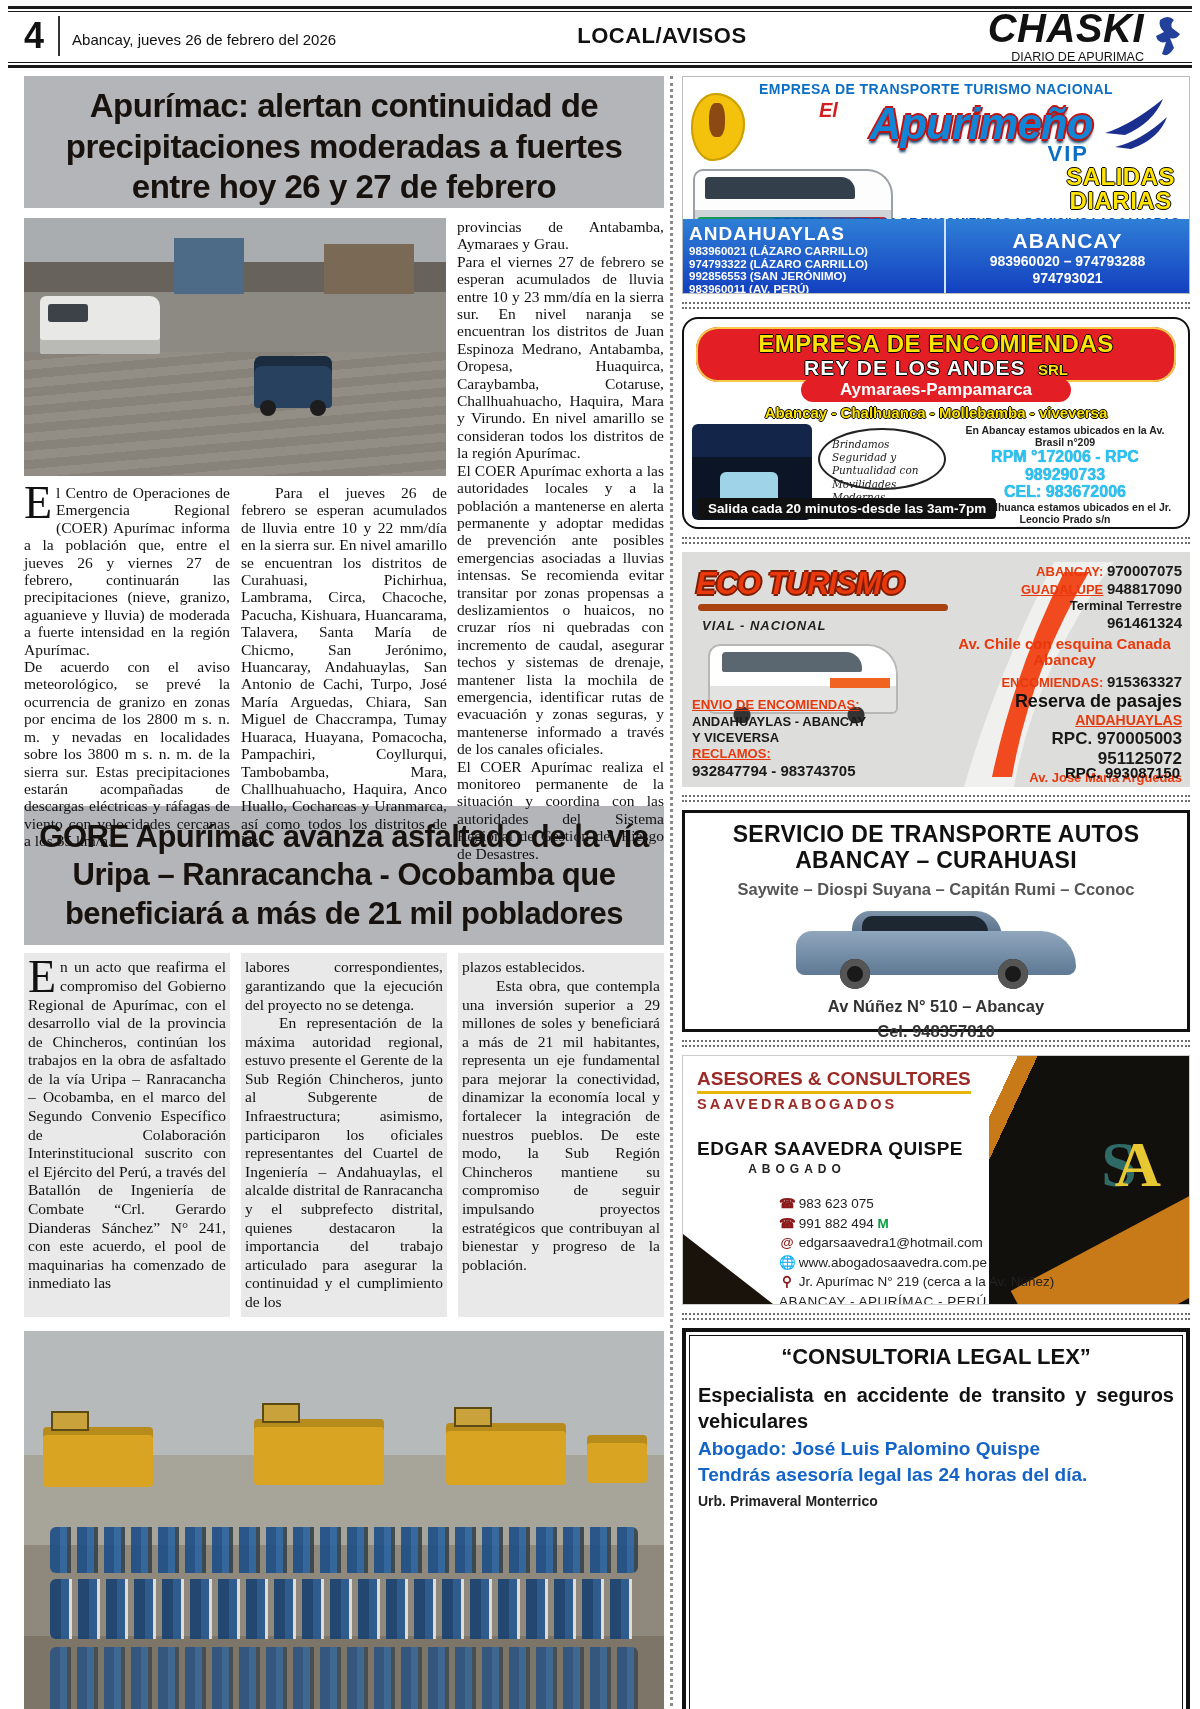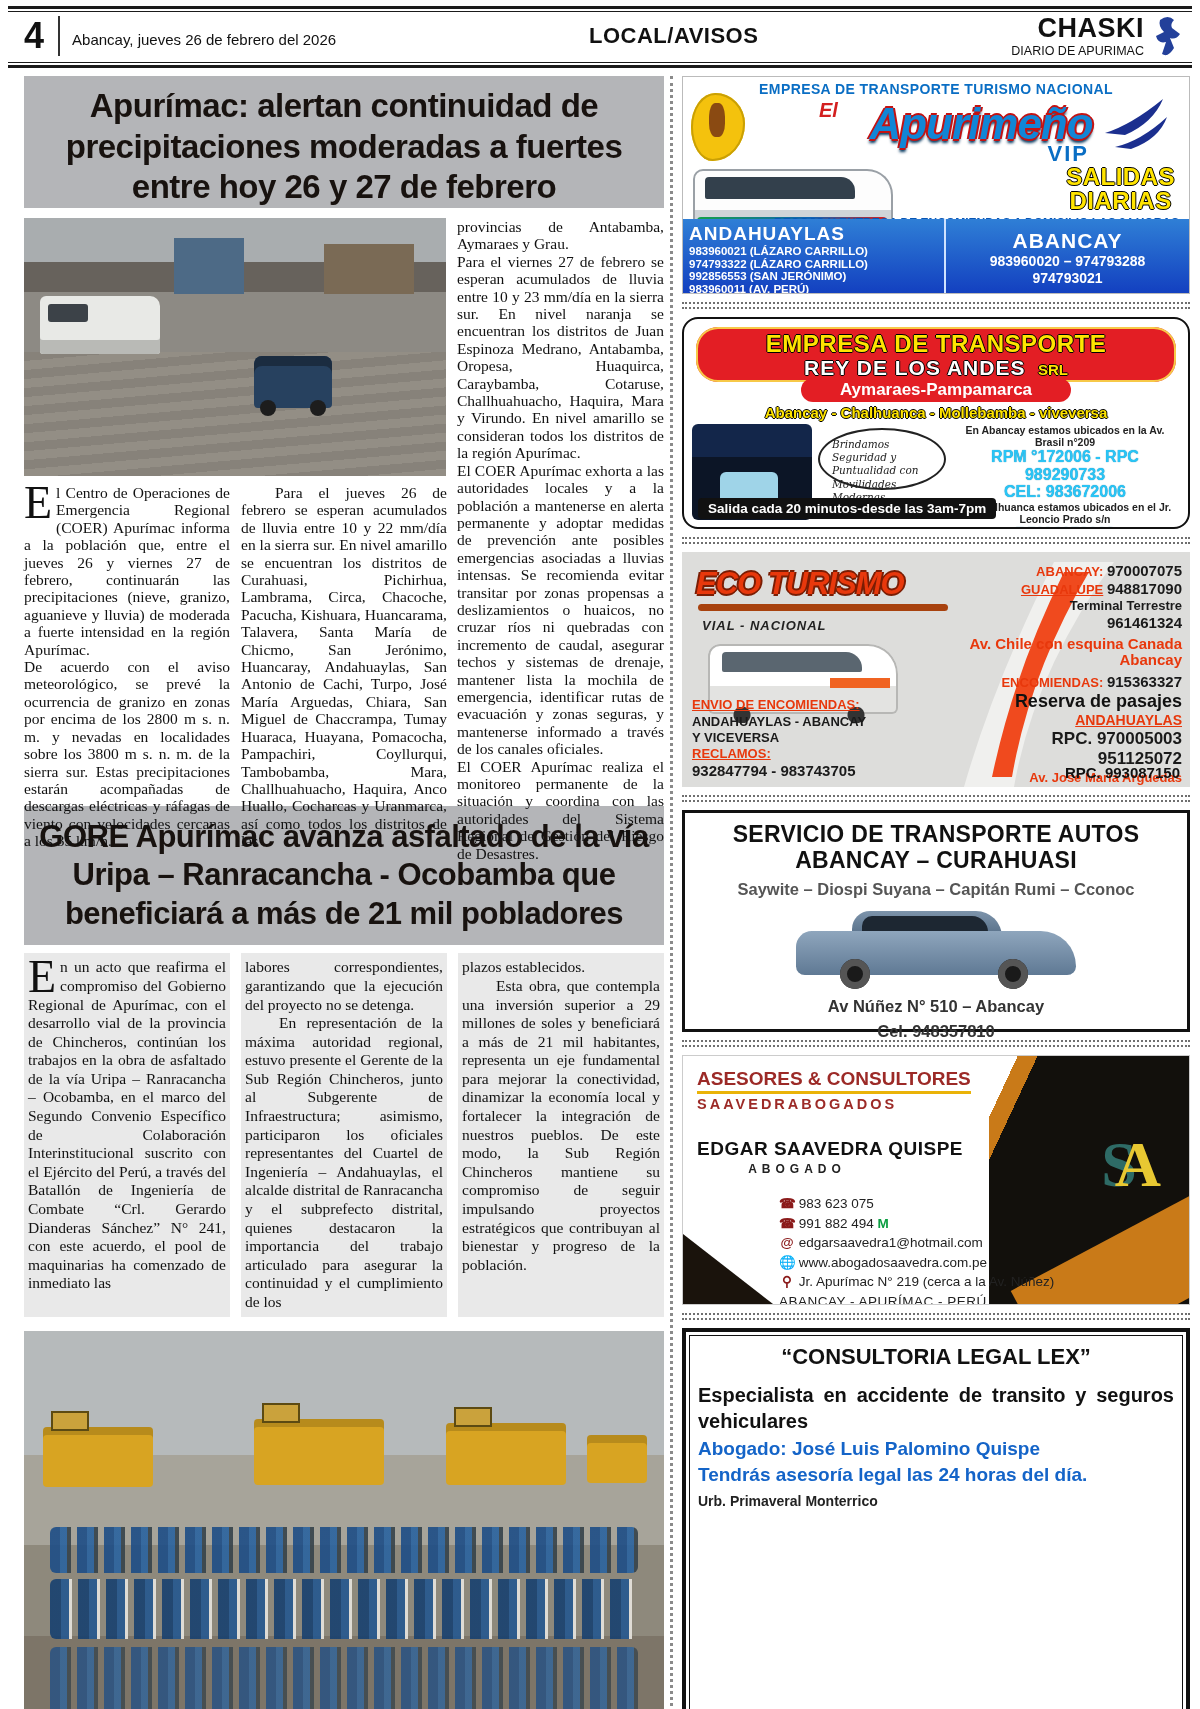--- a/index.html
+++ b/index.html
@@ -8,21 +8,21 @@
 
   
   .rule-double-top { border-top:3px solid #1a1a1a; border-bottom:1px solid #1a1a1a; height:6px; margin:6px 8px 0 8px; }
   .rule-double-bot { border-top:1px solid #1a1a1a; border-bottom:3px solid #1a1a1a; height:6px; margin:2px 8px 0 8px; }
   .hdr { display:flex; align-items:center; height:48px; padding:0 14px 0 24px; }
   .hdr-pagenum { font-size:36px; font-weight:bold; line-height:1; padding-right:14px; }
   .hdr-vline { width:2px; height:40px; background:#333; margin-right:12px; }
   .hdr-date { font-size:15px; padding-top:6px; }
   .hdr-section { flex:1; text-align:center; font-size:22px; font-weight:bold; letter-spacing:.5px; }
   .hdr-right { text-align:right; line-height:1; }
-  .hdr-masthead { font-size:27px; font-weight:bold; letter-spacing:.5px; }
+  .hdr-masthead { font-size:40px; font-weight:bold; letter-spacing:.5px;font-style:italic; }
   .hdr-sub { font-size:12.5px; margin-top:3px; }
   .hdr-logo { width:36px; height:44px; margin-left:6px; }
 
   
   .main { display:flex; margin-top:8px; padding-left:24px; }
   .colL { width:640px; }
   .colR { width:520px; margin-left:6px; border-left:3px dotted #8a8a8a; padding-left:9px; }
 
   
   .headline-box { background:#b4b5b8; text-align:center; font-weight:bold; color:#18120f;
@@ -115,21 +115,21 @@
   .eco-tag { position:absolute; left:20px; top:66px; font-weight:bold; font-style:italic; font-size:13px; color:#222; letter-spacing:1px; }
   .eco-van { position:absolute; left:26px; top:92px; width:190px; height:70px; background:linear-gradient(#fff 0 60%, #e3e3e1 60% 100%); border-radius:12px 30px 6px 6px; box-shadow:inset 0 0 0 2px #b7b7b5; }
   .eco-van:before { content:""; position:absolute; left:14px; top:8px; width:140px; height:20px; background:#5a6670; border-radius:4px 16px 2px 2px; }
   .eco-van .stripe { position:absolute; right:8px; top:34px; width:60px; height:10px; background:#f06321; }
   .eco-van:after { content:""; position:absolute; left:16px; bottom:-9px; width:150px; height:16px;
                    background:radial-gradient(circle at 18px 8px,#333 8px,transparent 9px), radial-gradient(circle at 132px 8px,#333 8px,transparent 9px); }
   .eco-right { position:absolute; right:8px; top:10px; width:235px; text-align:right; line-height:1.2; }
   .eco-red { color:#e8380c; font-weight:bold; }
   .eco-black { color:#1a1a1a; font-weight:bold; }
   .eco-num { font-size:15px; }
-  .eco-addr { color:#e8380c; font-weight:bold; font-size:15px; line-height:1.1; margin:4px 0; }
+  .eco-addr { color:#e8380c; font-weight:bold; font-size:15px; line-height:1.1; margin:4px 0;text-align:center; }
   .eco-reserva { font-size:18px; font-weight:bold; color:#111; }
   .eco-envio { position:absolute; left:10px; bottom:6px; line-height:1.25; }
   .eco-rpc2 { position:absolute; right:10px; bottom:6px; font-size:15px; font-weight:bold; color:#111; }
 
   
   .ad-autos { height:222px; border:3px solid #111; background:#fff; text-align:center; padding-top:8px; position:relative; }
   .autos-t { font-size:23px; font-weight:bold; line-height:1.15; letter-spacing:.3px; }
   .autos-stops { font-size:16.5px; font-weight:bold; color:#555; margin-top:6px; }
   .autos-car { margin:6px auto 0 auto; position:relative; width:280px; height:84px; }
   .car-body { position:absolute; left:0; bottom:14px; width:280px; height:44px; background:linear-gradient(#8fa6bd,#5f7994); border-radius:18px 40px 10px 10px; }
@@ -289,21 +289,21 @@
           <div class="apu-ph-r">983960020 – 974793288</div>
           <div class="apu-ph-r">974793021</div>
         </div>
       </div>
     </div>
 
     <div class="ad-sep"></div>
 
     <div class="ad-rey">
       <div class="rey-banner">
-        <div class="rey-t1 outline-b">EMPRESA DE TRANSPORTE</div>
+        <div class="rey-t1 outline-b">EMPRESA DE ENCOMIENDAS</div>
         <div>
           <span class="rey-t2 outline-b">REY DE LOS ANDES</span>
           <span class="rey-srl outline-b">SRL</span>
         </div>
       </div>
       <div class="rey-sub">Aymaraes-Pampamarca</div>
       <div class="rey-route outline-b">Abancay - Chalhuanca - Mollebamba - viveversa</div>
       <div class="rey-row">
         <div class="rey-bus"></div>
         <div class="rey-oval">Brindamos Seguridad y Puntualidad con Movilidades Modernas</div>

